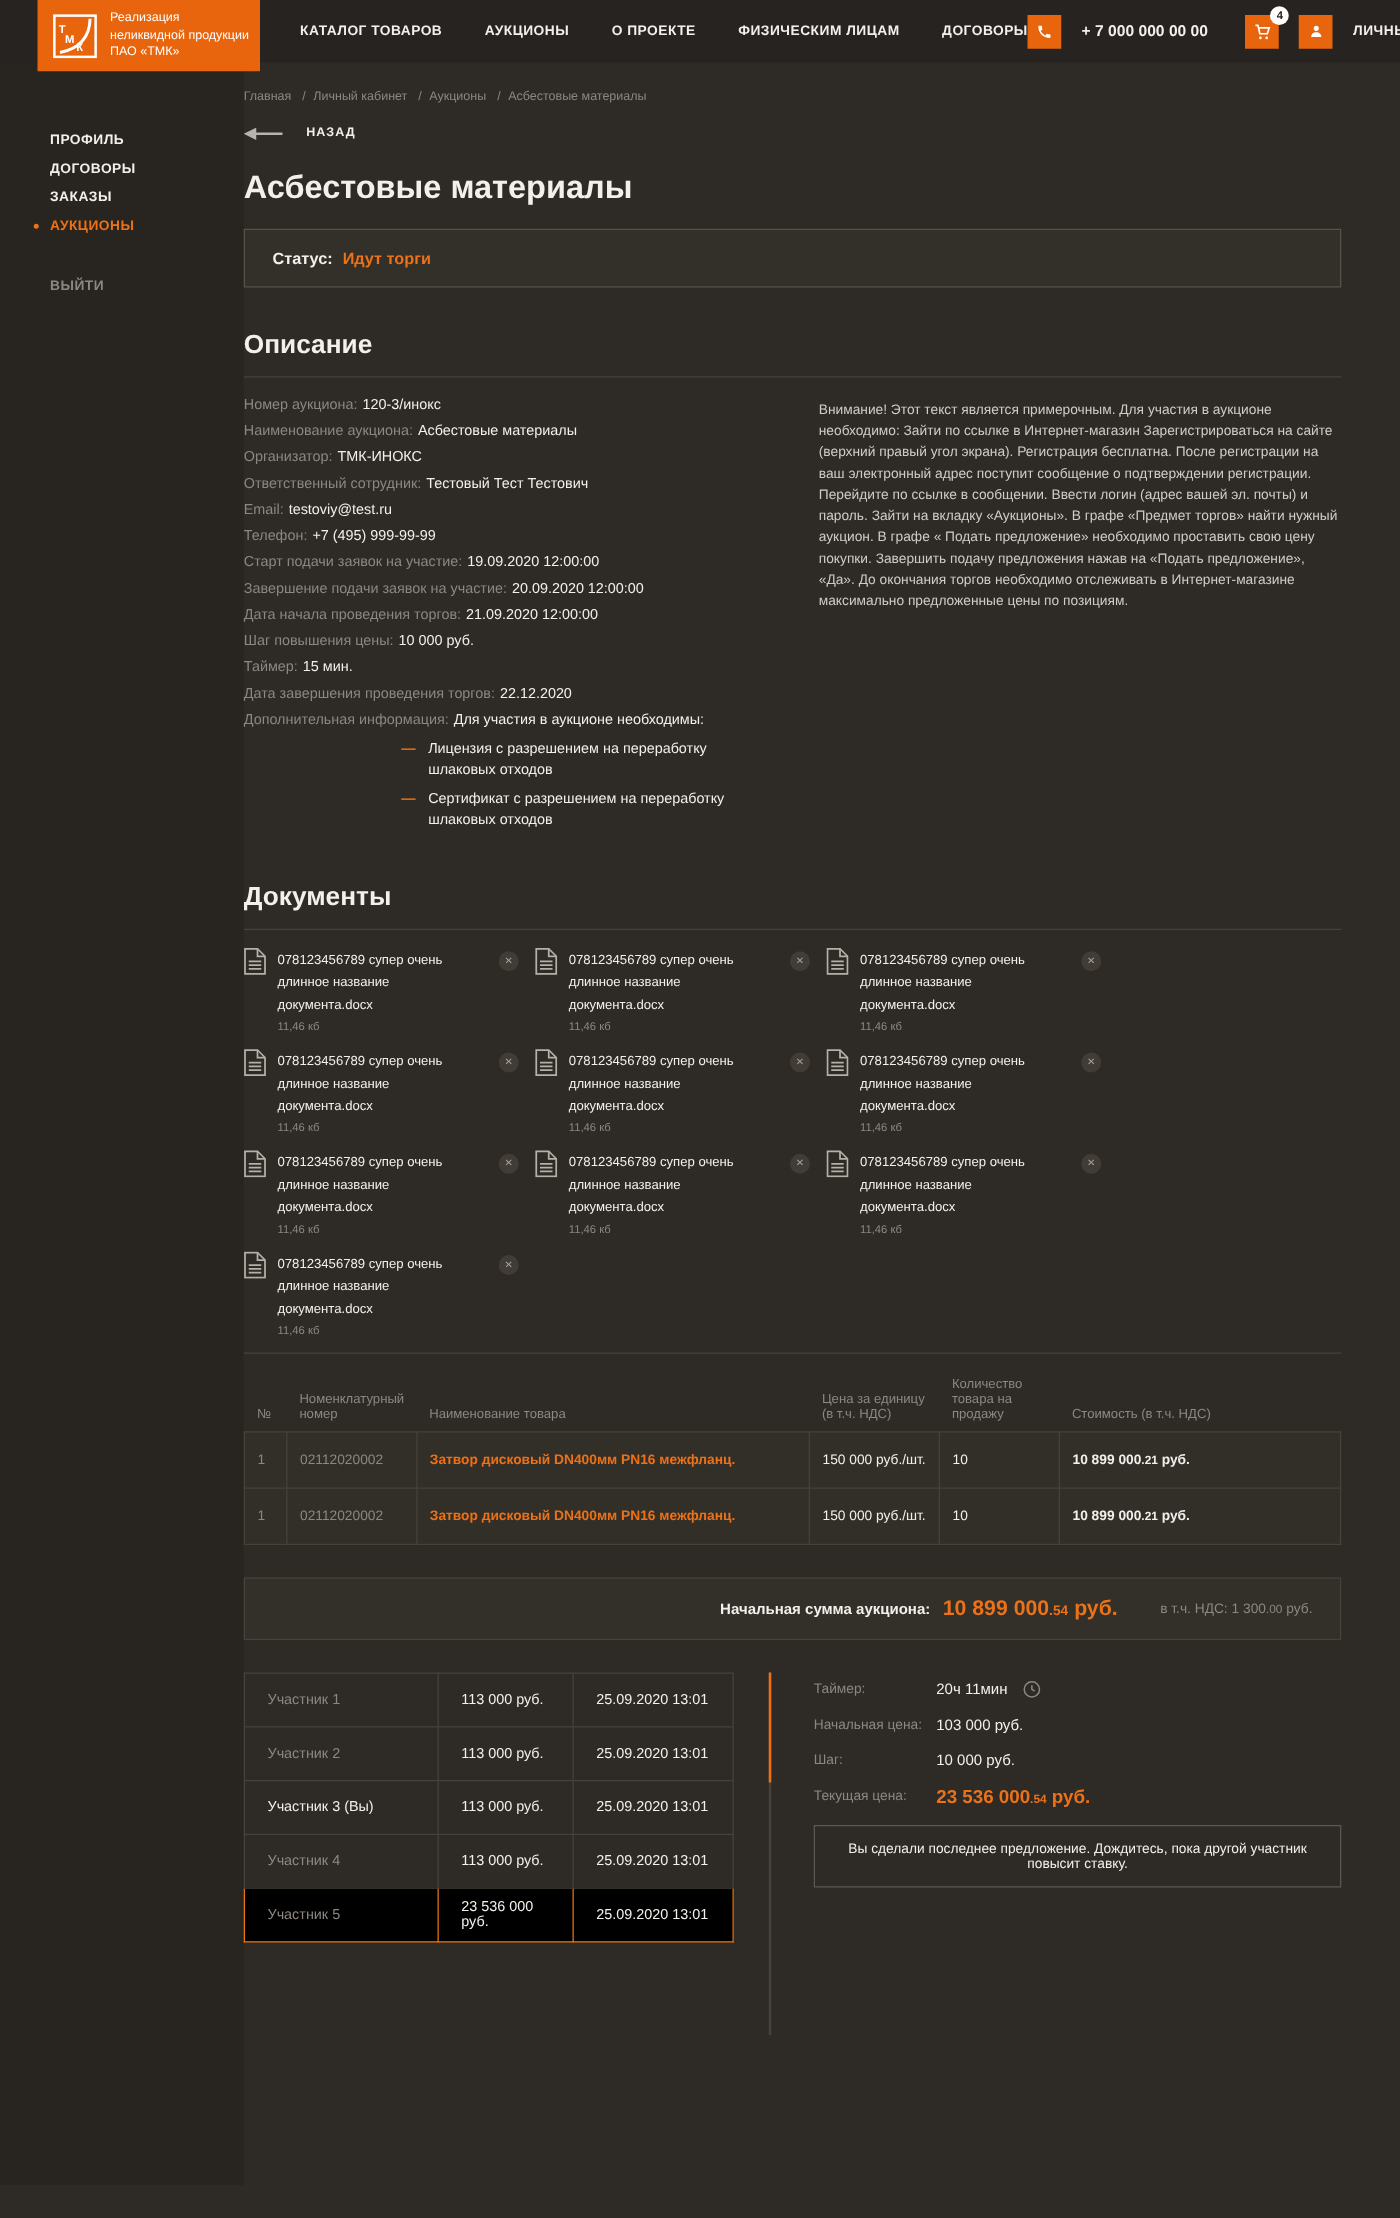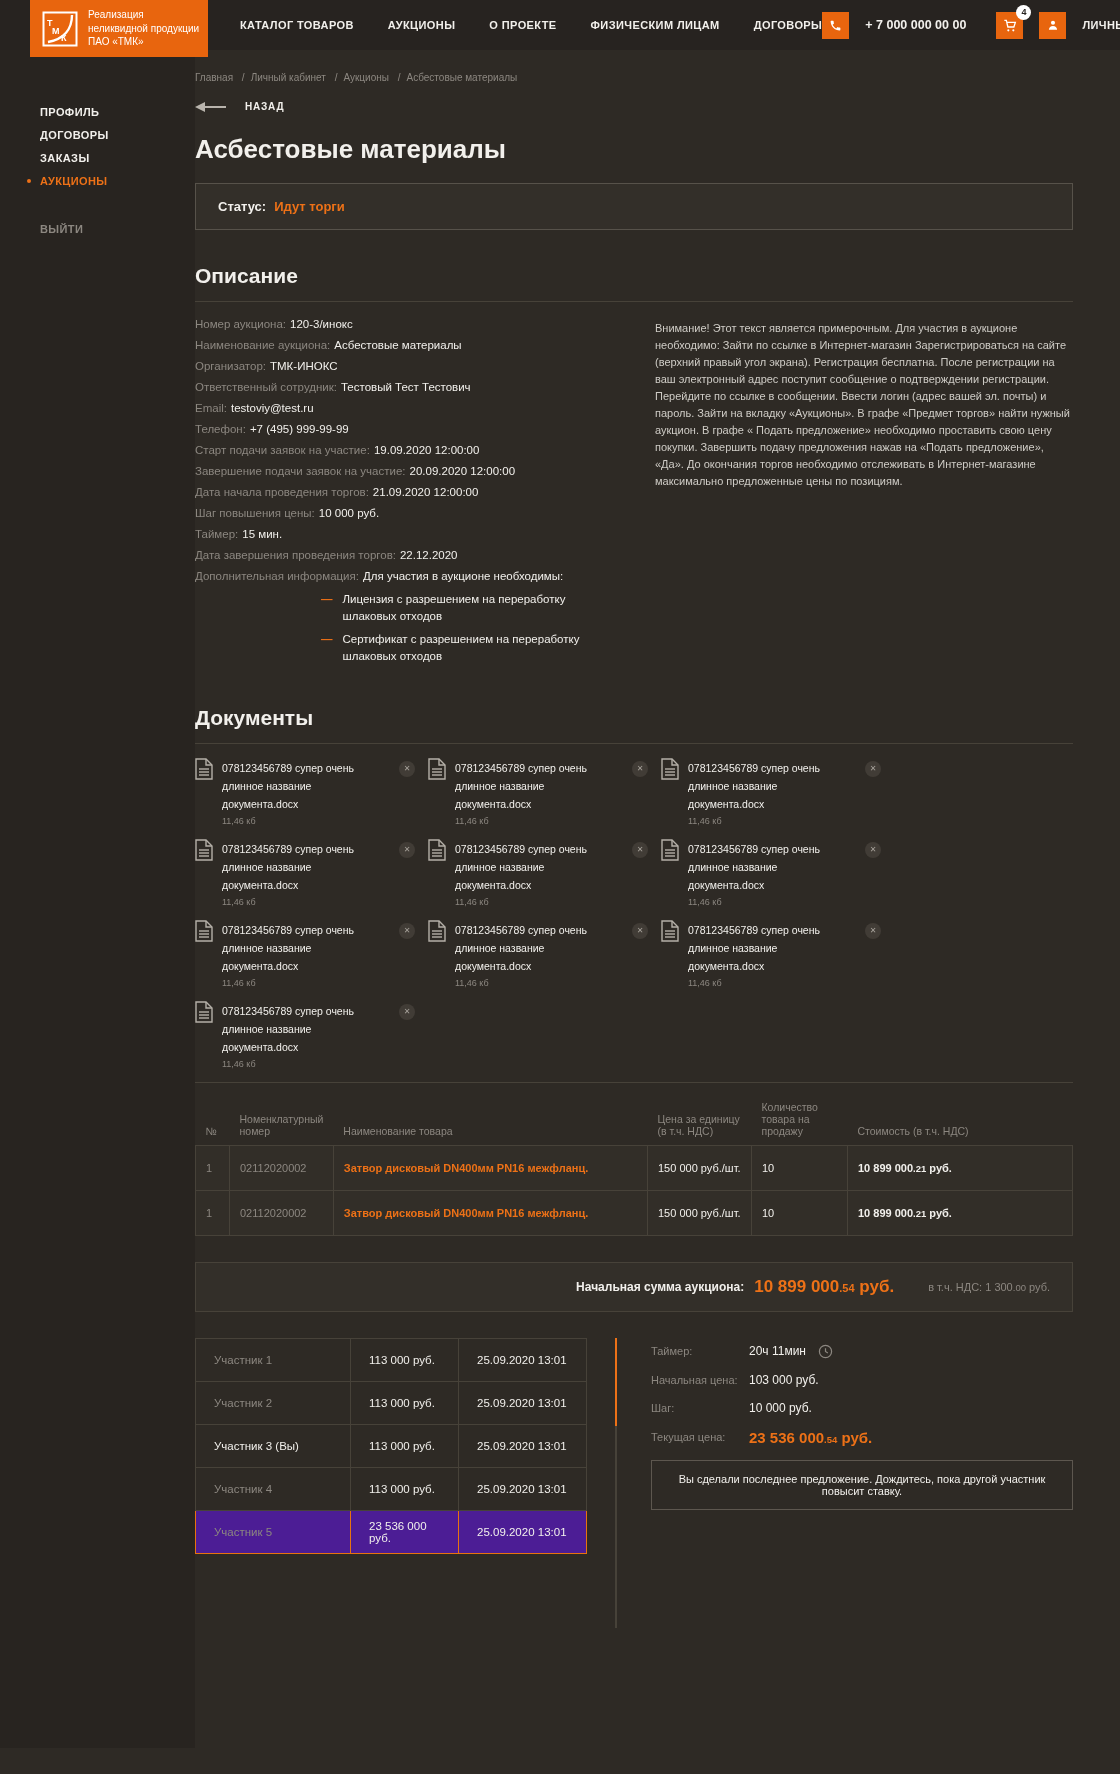--- a/index.html
+++ b/index.html
@@ -93,21 +93,21 @@
   .sum-vat { color:#8c8780; font-size:11px; margin-left:34px; }
 
   
   .bidding { display:flex; margin-top:26px; }
   .participants { border-collapse:collapse; flex-shrink:0; height:fit-content; }
   .participants td { border:1px solid #474239; padding:0 18px; height:43px; font-size:11.5px; }
   .p-name { width:155px; color:#8c8780; }
   .p-bid { width:108px; }
   .p-date { width:128px; }
   tr.you .p-name { color:#f2f0ec; }
-  tr.highlight td { border-color:#e8730f; background:#4c1d95; }
+  tr.highlight td { border-color:#e8730f; background:#000000; }
   .divider { width:2px; margin-left:28px; background:#474239; height:290px; position:relative; flex-shrink:0; }
   .divider::before { content:""; position:absolute; top:0; left:0; width:2px; height:88px; background:#ed7117; }
   .bid-info { margin-left:34px; flex:1; padding-top:6px; }
   .info-row { display:flex; margin-bottom:14px; font-size:11px; align-items:center; }
   .info-label { width:98px; color:#8c8780; flex-shrink:0; }
   .info-value { font-size:12px; color:#f2f0ec; }
   .clock-icon { margin-left:12px; display:flex; }
   .current-value { color:#ed7117; font-weight:bold; font-size:15px; }
   .bid-message { margin-top:12px; border:1px solid #5d574f; padding:12px 10px; font-size:11px; text-align:center; }
 </style>

